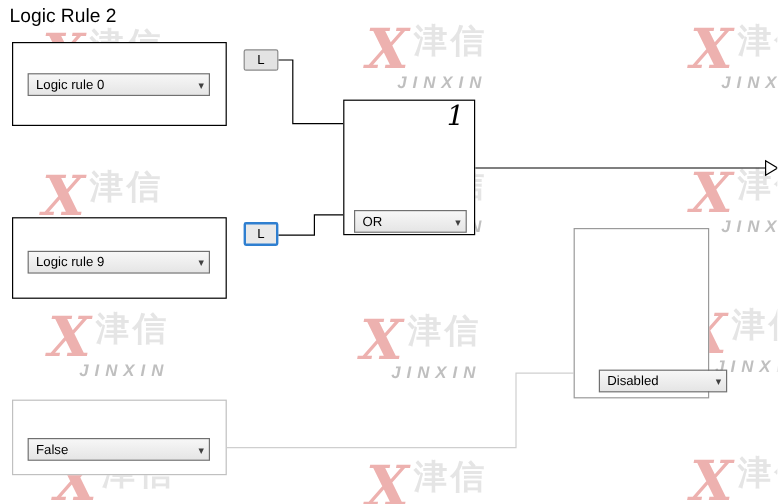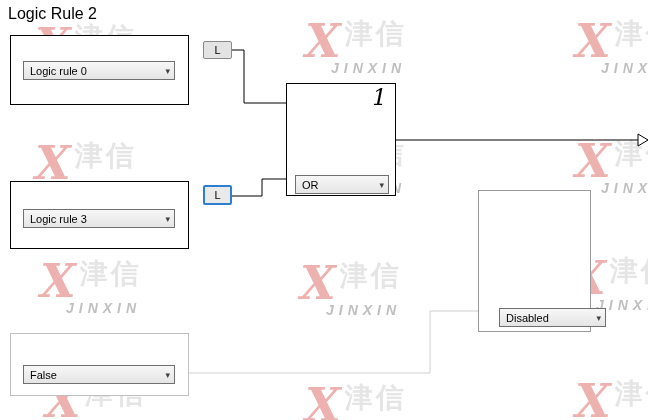--- a/index.html
+++ b/index.html
@@ -182,21 +182,21 @@
     <div class="combo" style="left:12px; top:25px; width:152px">
       <span class="combo-value">Logic rule 0</span>
       <span class="combo-arrow">▾</span>
     </div>
   </div>
 
   <div class="l-btn" style="left:203px; top:41px">L</div>
 
   <div class="block" style="left:10px; top:181px; width:179px; height:68px">
     <div class="combo" style="left:12px; top:27px; width:152px">
-      <span class="combo-value">Logic rule 3</span>
+      <span class="combo-value">Logic rule 9</span>
       <span class="combo-arrow">▾</span>
     </div>
   </div>
 
   <div class="l-btn selected" style="left:203px; top:185px">L</div>
 
   <div class="block" style="left:286px; top:83px; width:110px; height:113px">
     <span class="gate-num">1</span>
     <div class="combo" style="left:8px; top:91px; width:94px">
       <span class="combo-value">OR</span>

